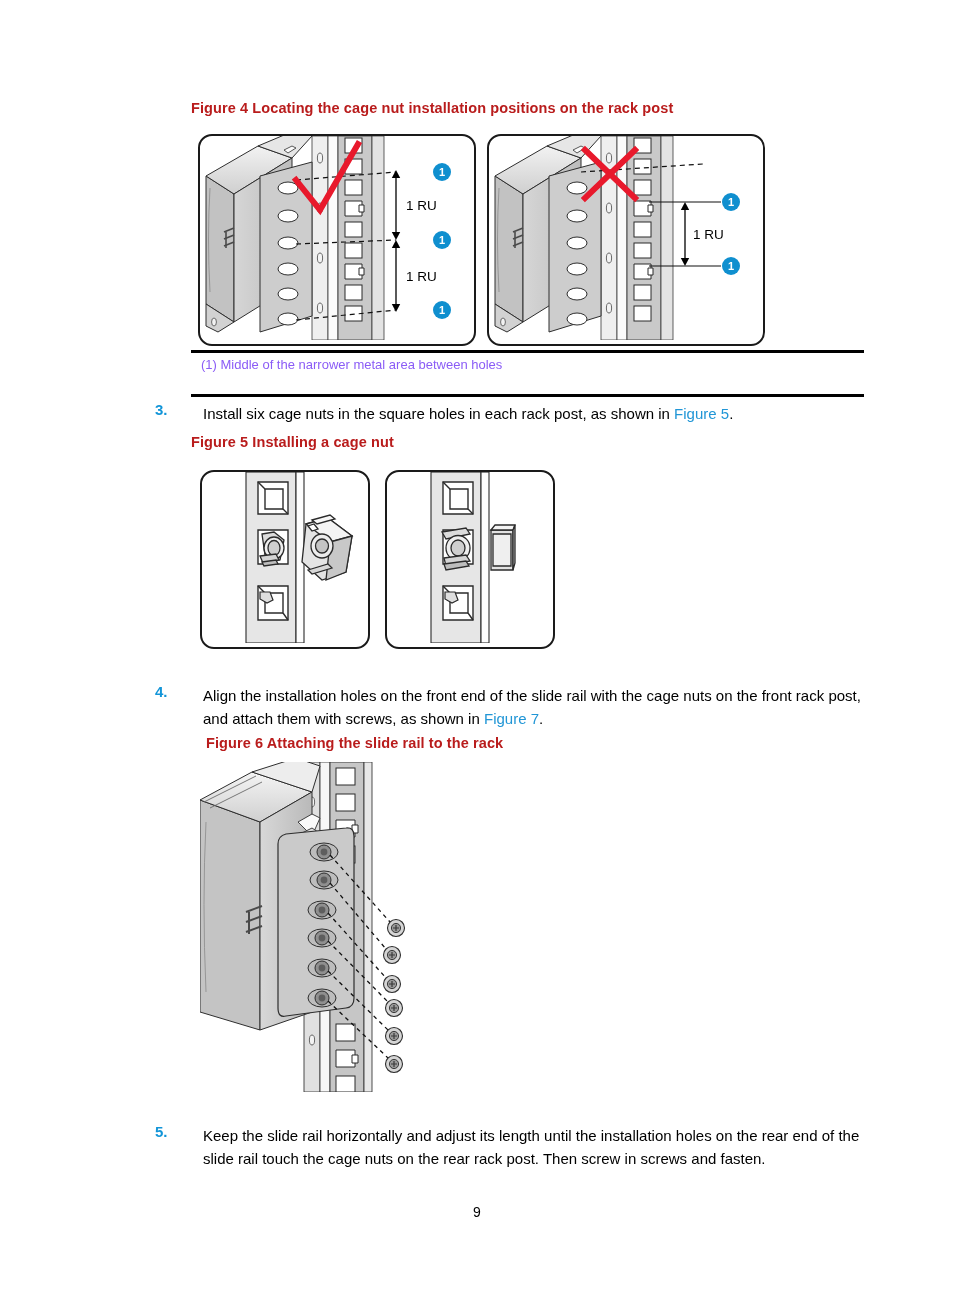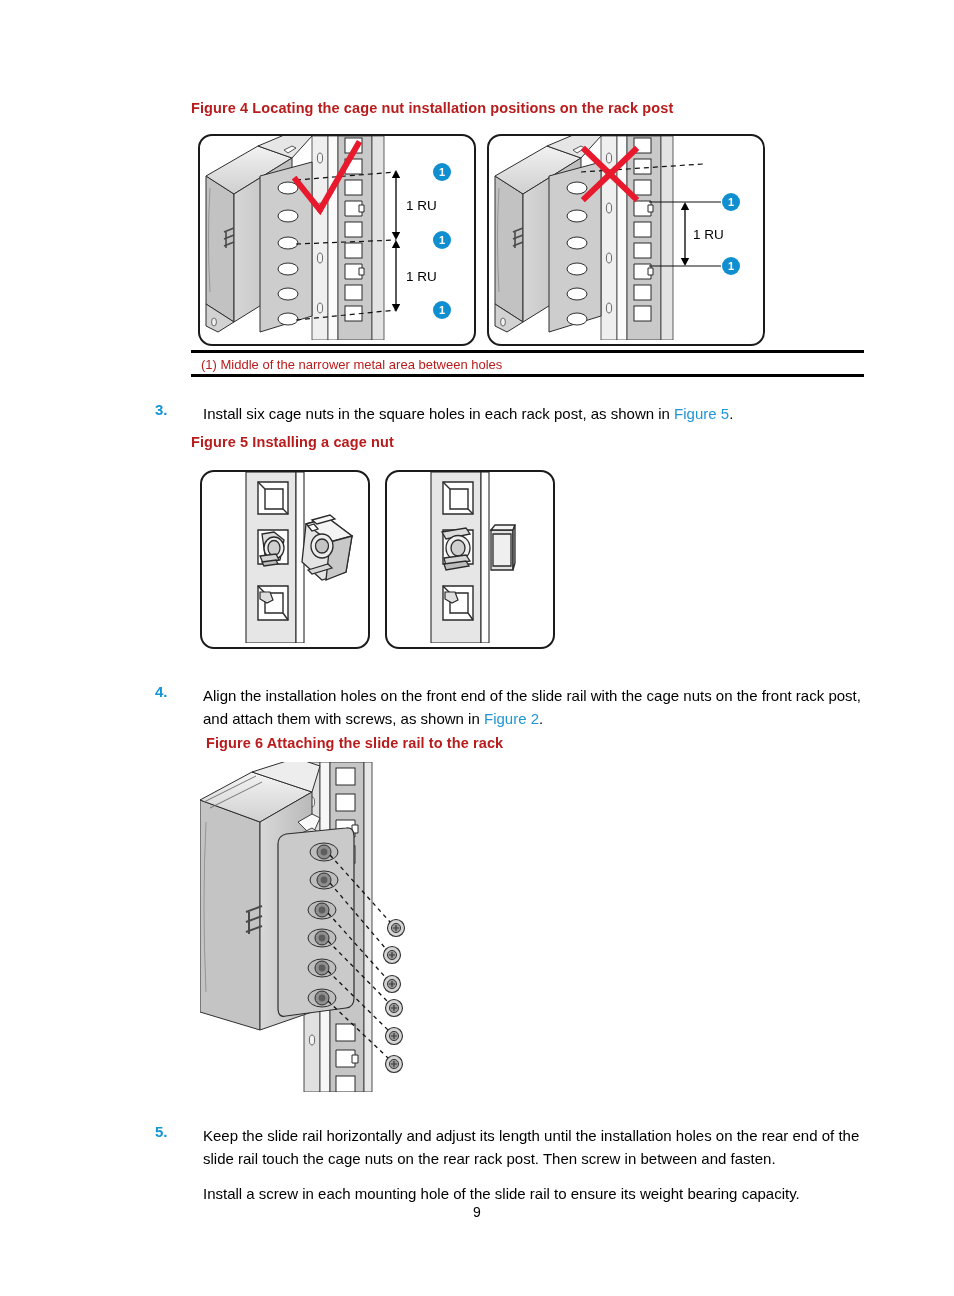--- a/index.html
+++ b/index.html
@@ -71,22 +71,22 @@
   .legend-rule {
     height: 3px;
     background: #000;
     width: 100%;
   }
   .legend-rule.bottom {
     height: 3px;
   }
   .legend-text {
     font-size: 13px;
-    padding: 4px 0 0 10px;
-    color: #b91c1c;
+    padding: 4px 0 20px 10px;
+    color: #8b5cf6;
     line-height: 1.3;
   }
 
   
   .page-number {
     position: absolute;
     top: 1204px;
     left: 0;
     width: 954px;
     text-align: center;
@@ -425,21 +425,21 @@
         <path d="M63 121 v20 h18" fill="none"></path>
       </g>
       <path d="M58 120 l10 0 l3 8 l-6 3 l-7 -4 z" fill="#dedede" stroke="#2b2b2b" stroke-width="1.2"></path>
     </svg>
   </div>
 
   <div class="step" style="left:155px; top:680px; width:725px;">
     <div class="step-num">4.</div>
     <div class="step-body">
       <p>
-        <span>Align the installation holes on the front end of the slide rail with the cage nuts on the front rack post, and attach them with screws, as shown in </span><span class="xref">Figure 2</span><span>.</span>
+        <span>Align the installation holes on the front end of the slide rail with the cage nuts on the front rack post, and attach them with screws, as shown in </span><span class="xref">Figure 7</span><span>.</span>
       </p>
     </div>
   </div>
 
   <div class="fig-caption" style="left:206px; top:735px;">Figure 6 Attaching the slide rail to the rack</div>
 
   <div class="figure-plain" style="left:200px; top:762px; width:240px; height:330px;">
     <svg width="240" height="330" viewBox="0 0 240 330" xmlns="http://www.w3.org/2000/svg">
       <defs>
         <linearGradient id="g6-top" x1="0" y1="0" x2="0" y2="1">
@@ -569,20 +569,19 @@
           <circle cx="194" cy="302" r="4.6" fill="#9a9a9a" stroke="#2e2e2e" stroke-width="0.9"></circle>
           <path d="M191 302 h6 M194 299 v6" stroke="#3a3a3a" stroke-width="1.2"></path>
         </g>
       </g>
     </svg>
   </div>
 
   <div class="step" style="left:155px; top:1120px; width:725px;">
     <div class="step-num">5.</div>
     <div class="step-body">
-      <p>Keep the slide rail horizontally and adjust its length until the installation holes on the rear end of the slide rail touch the cage nuts on the rear rack post. Then screw in between and fasten.</p>
-      <p>Install a screw in each mounting hole of the slide rail to ensure its weight bearing capacity.</p>
+      <p>Keep the slide rail horizontally and adjust its length until the installation holes on the rear end of the slide rail touch the cage nuts on the rear rack post. Then screw in screws and fasten.</p>
     </div>
   </div>
 
   <div class="page-number">9</div>
 
 </div>
 
 </body></html>

